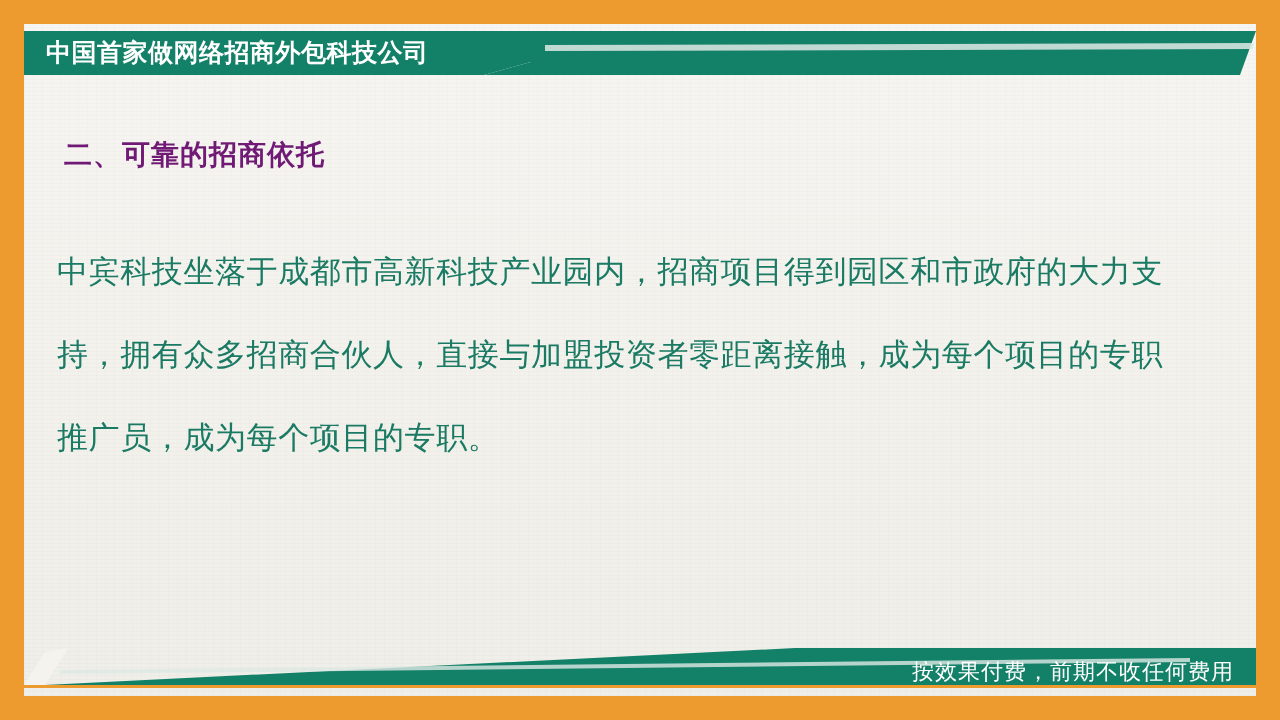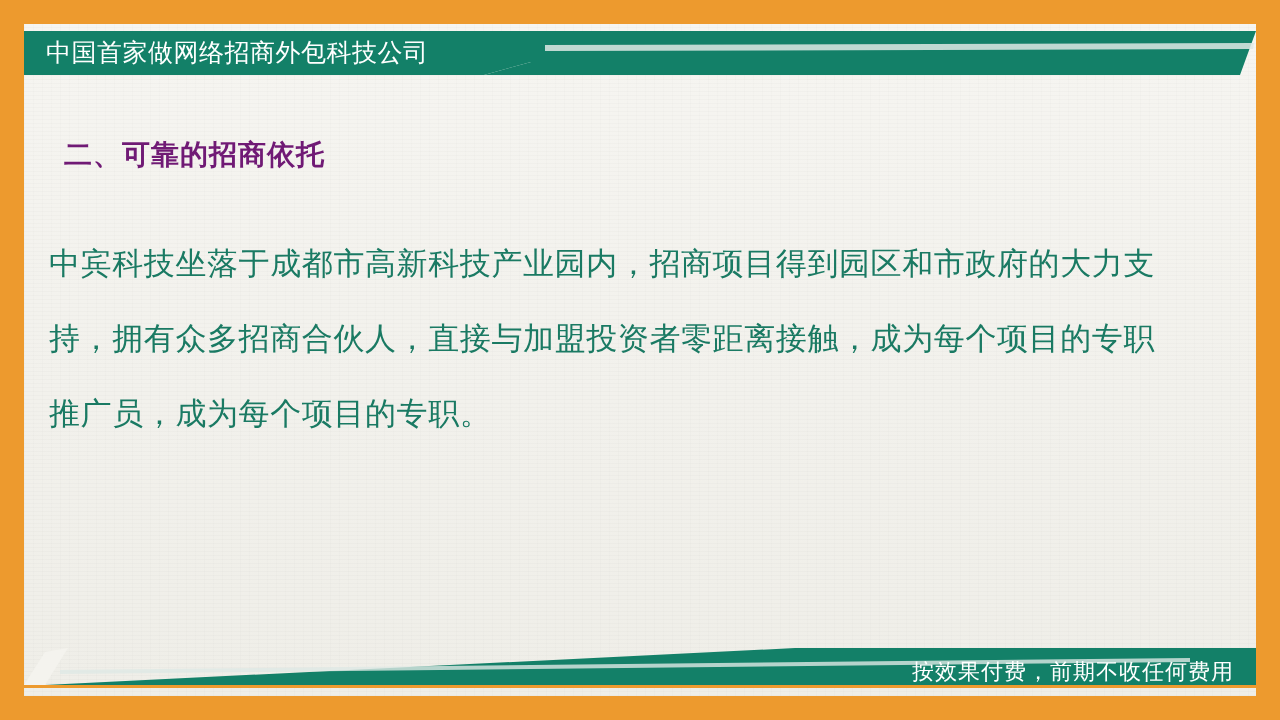--- a/index.html
+++ b/index.html
@@ -57,21 +57,21 @@
 
   .header-title {
     position: absolute;
     left: 46px;
     top: 36px;
     width: 470px;
     height: 32px;
     line-height: 32px;
     color: #ffffff;
     font-size: 25px;
-    font-weight: normal;
+    font-weight: bold;
     letter-spacing: 0.5px;
     white-space: nowrap;
   }
 
   
   .section-heading {
     position: absolute;
     left: 64px;
     top: 136px;
     color: #701a75;
@@ -89,21 +89,21 @@
     width: 1140px;
     color: #1a7a63;
     font-family: "Liberation Serif", "DejaVu Serif", serif;
     font-size: 31px;
     line-height: 75px;
     letter-spacing: 0.6px;
     text-align: justify;
     text-justify: inter-character;
   }
   .body-copy p {
-    margin: 0;
+    margin: 8px;
     white-space: nowrap;
   }
 
   
   .footer-wrap {
     position: absolute;
     left: 0;
     bottom: 0;
     width: 1280px;
     height: 110px;

